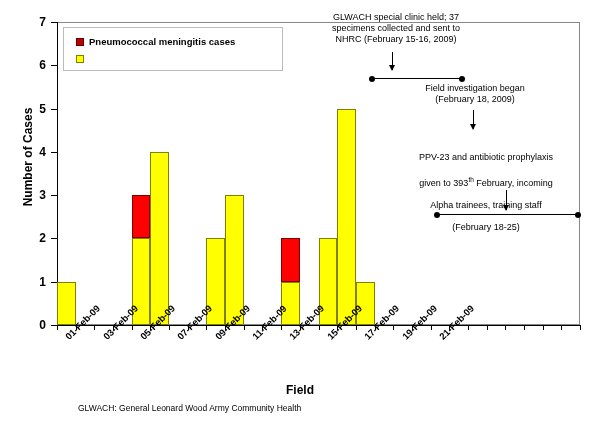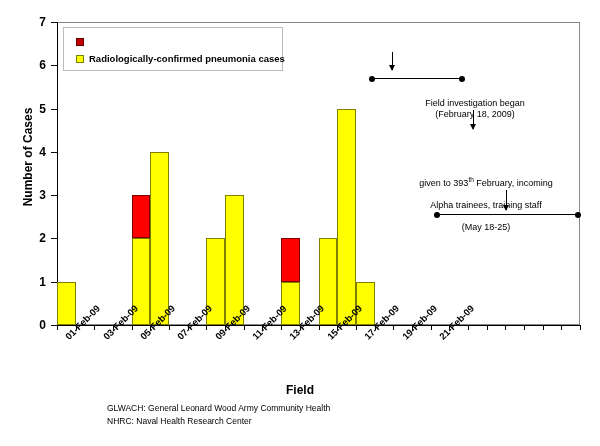--- a/index.html
+++ b/index.html
@@ -55,21 +55,21 @@
   .annot-arrow::after{content:"";position:absolute;left:-3px;bottom:-1px;
               width:0;height:0;border-left:3.5px solid transparent;
               border-right:3.5px solid transparent;border-top:6px solid #000;}
   .range-bar{position:absolute;height:1px;background:#000;}
   .range-bar .cap{position:absolute;top:-2.5px;width:6px;height:6px;
               border-radius:50%;background:#000;}
   .range-bar .cap.left{left:-3px;}
   .range-bar .cap.right{right:-3px;}
 
   
-  .footnotes{position:absolute;left:78px;top:402px;width:460px;margin-left:29px;}
+  .footnotes{position:absolute;left:78px;top:402px;width:460px;}
   .footnote{font-size:8.5px;line-height:13px;white-space:nowrap;}
   sup{font-size:6.5px;vertical-align:super;}
 </style>
 </head>
 <body>
 
 <div id="chart-root">
 
   <div class="plot-frame"></div>
   <div class="y-axis-line"></div>
@@ -169,47 +169,49 @@
       <div class="xlabel" style="left: 324.839px; top: 334px;">15-Feb-09</div>
       <div class="xlabel" style="left: 362.196px; top: 334px;">17-Feb-09</div>
       <div class="xlabel" style="left: 399.554px; top: 334px;">19-Feb-09</div>
       <div class="xlabel" style="left: 436.911px; top: 334px;">21-Feb-09</div>
     </div>
   <div class="x-axis-title">Field</div>
 
   <div class="legend">
     <div class="legend-row">
       <span class="swatch meningitis"></span>
+      <span class="legend-label">Pneumococcal meningitis cases</span>
     </div>
     <div class="legend-row">
       <span class="swatch pneumonia"></span>
-      <span class="legend-label">Radiologically-confirmed pneumonia cases</span>
-    </div>
-  </div>
-
+    </div>
+  </div>
+
+  <div class="annot-text" style="left:316px;top:12px;width:160px;">GLWACH special clinic held; 37
+specimens collected and sent to
+NHRC (February 15-16, 2009)</div>
   <div class="annot-arrow" style="left:392px;top:52px;height:18px;"></div>
   <div class="range-bar" style="left:372px;top:78px;width:90px;">
     <span class="cap left"></span>
     <span class="cap right"></span>
   </div>
 
-  <div class="annot-text" style="left:395px;top:98px;width:160px;">Field investigation began
+  <div class="annot-text" style="left:395px;top:83px;width:160px;">Field investigation began
 (February 18, 2009)</div>
   <div class="annot-arrow" style="left:473px;top:110px;height:19px;"></div>
 
   <div class="annot-text" style="left:400px;top:141px;width:172px;">
-    <br>
+    <span>PPV-23 and antibiotic prophylaxis</span><br>
     <span>given to 393</span><sup>th</sup><span> February, incoming</span><br>
     <span>Alpha trainees, training staff</span><br>
-    <span>(May 18-25)</span>
+    <span>(February 18-25)</span>
   </div>
   <div class="annot-arrow" style="left:506px;top:190px;height:20px;"></div>
   <div class="range-bar" style="left:437px;top:214px;width:141px;">
     <span class="cap left"></span>
     <span class="cap right"></span>
   </div>
 
   <div class="footnotes">
     <div class="footnote">GLWACH:  General Leonard Wood Army Community Health</div>
-    <div class="footnote">NHRC:  Naval Health Research Center</div>
   </div>
 
 </div>
 
 </body></html>

